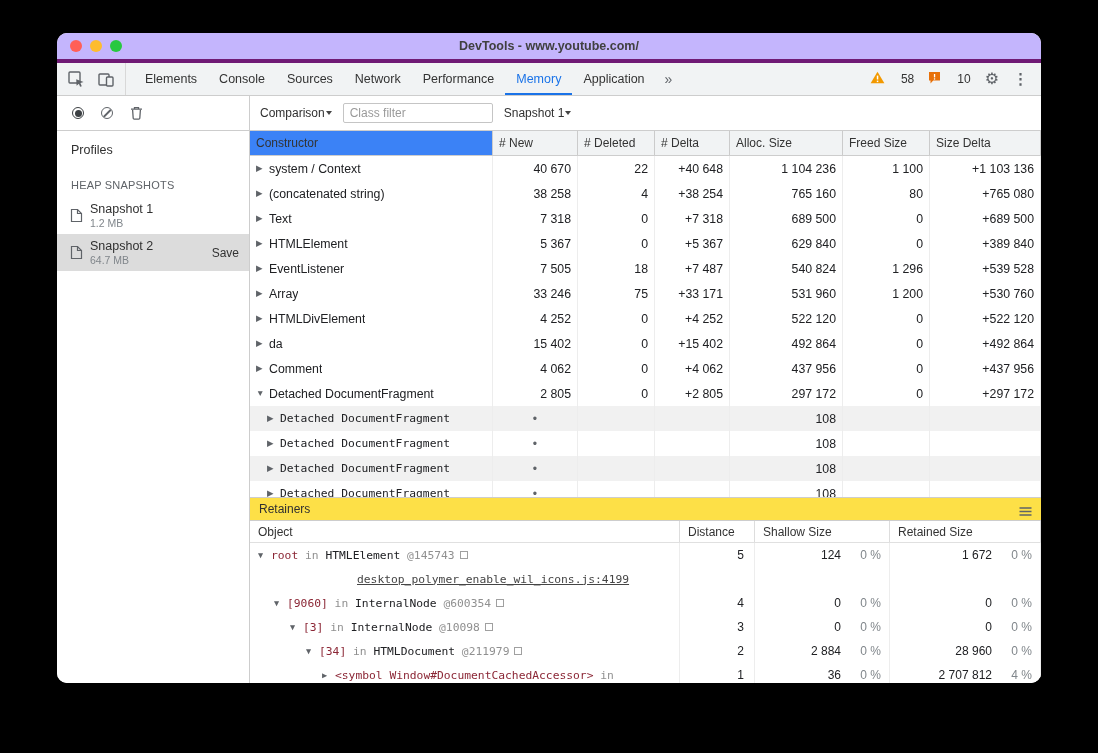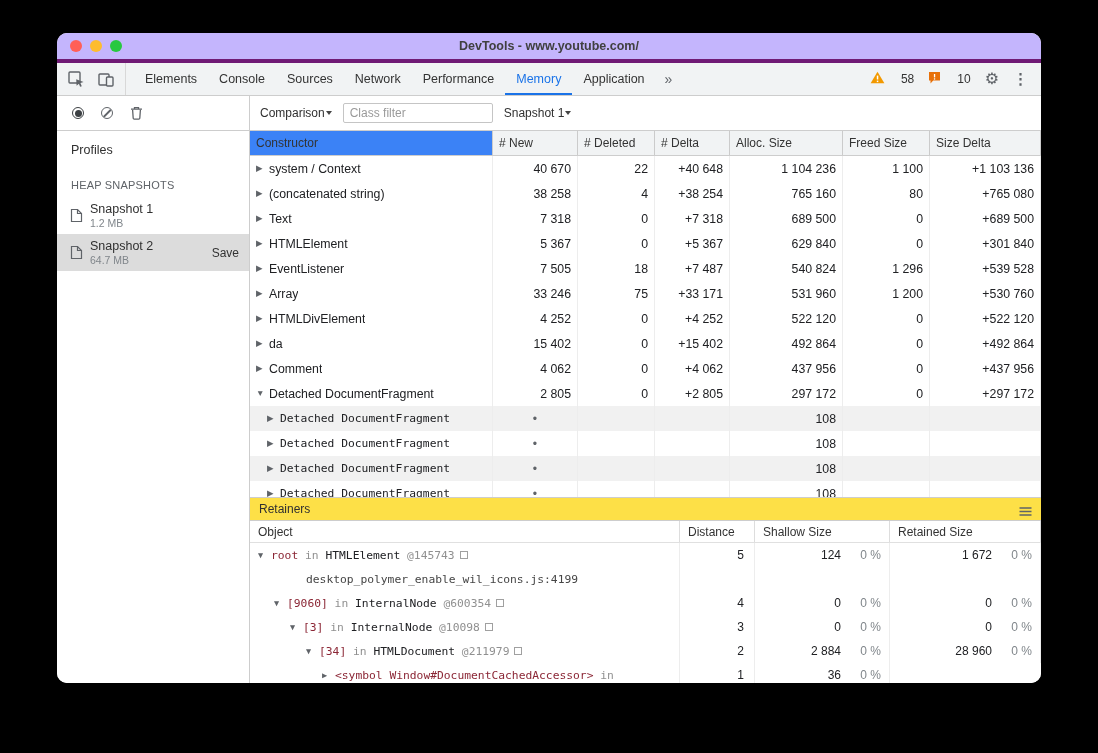--- a/index.html
+++ b/index.html
@@ -65,21 +65,21 @@
 .ret-head .rc{display:flex;align-items:center;padding:0 8px;border-right:1px solid #ddd;overflow:hidden;white-space:nowrap}
 .ret-body{flex:1;overflow:hidden}
 .rrow{height:24px;font-size:12px;color:#202124}
 .rrow .cell{height:100%;display:flex;align-items:center;overflow:hidden;white-space:nowrap;border-right:1px solid #ededed}
 .objcell{font-family:"DejaVu Sans Mono",monospace;font-size:11.3px}
 .rname{color:#8b2635}
 .rin{color:#909090}
 .rcls{color:#202124}
 .rid{color:#909090}
 .revealbox{width:8px;height:8px;border:1px solid #a0a0a0;margin-left:5px;flex:0 0 8px;display:inline-block}
-.rlink{color:#454545;margin-left:32px;cursor:pointer}
+.rlink{text-decoration:underline;color:#454545;margin-left:83px;cursor:pointer}
 .dist{justify-content:flex-end;padding-right:10px}
 .pctcell .v{flex:1;text-align:right;overflow:hidden}
 .pctcell .p{flex:0 0 48px;text-align:right;color:#80868b;padding-right:8px}
 </style>
 </head>
 <body>
 
 <div class="window">
 
   <div class="titlebar">
@@ -246,21 +246,21 @@
           <div class="hrow hgrid">
             <div class="cell namecell" style="padding-left: 6px;">
               <span class="arrow">▶</span>
               <span class="nm">HTMLElement</span>
             </div>
             <div class="cell num">5 367</div>
             <div class="cell num">0</div>
             <div class="cell num">+5 367</div>
             <div class="cell num">629 840</div>
             <div class="cell num">0</div>
-            <div class="cell num">+301 840</div>
+            <div class="cell num">+389 840</div>
           </div>
           <div class="hrow hgrid">
             <div class="cell namecell" style="padding-left: 6px;">
               <span class="arrow">▶</span>
               <span class="nm">EventListener</span>
             </div>
             <div class="cell num">7 505</div>
             <div class="cell num">18</div>
             <div class="cell num">+7 487</div>
             <div class="cell num">540 824</div>
@@ -486,18 +486,22 @@
             <div class="cell objcell" style="padding-left: 72px;">
               <span class="arrow">▶</span>
               <span class="rname">&lt;symbol Window#DocumentCachedAccessor&gt;</span>
               <span class="rin">&nbsp;in&nbsp;</span>
             </div>
             <div class="cell num dist">1</div>
             <div class="cell pctcell">
               <span class="v">36</span>
               <span class="p">0 %</span>
             </div>
+            <div class="cell pctcell">
+              <span class="v">2 707 812</span>
+              <span class="p">4 %</span>
+            </div>
           </div>
         </div>
     </div>
   </div>
 
 </div>
 
 </body></html>

